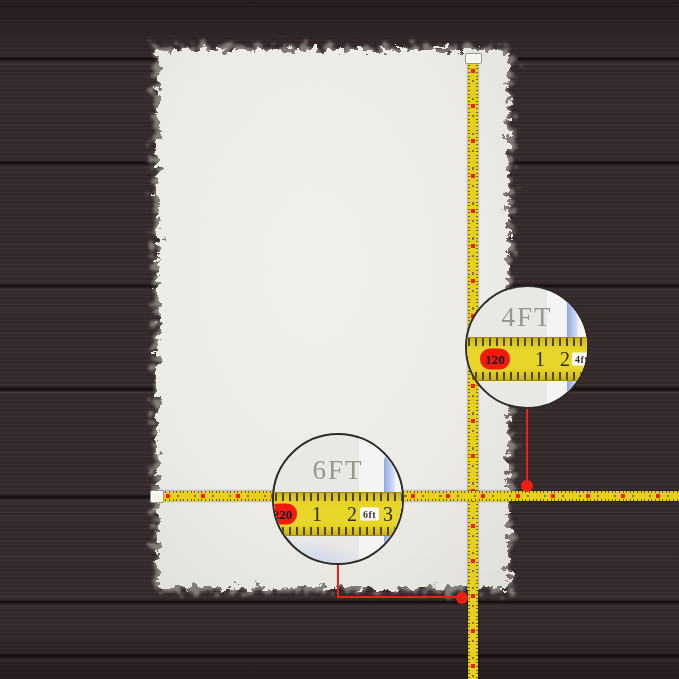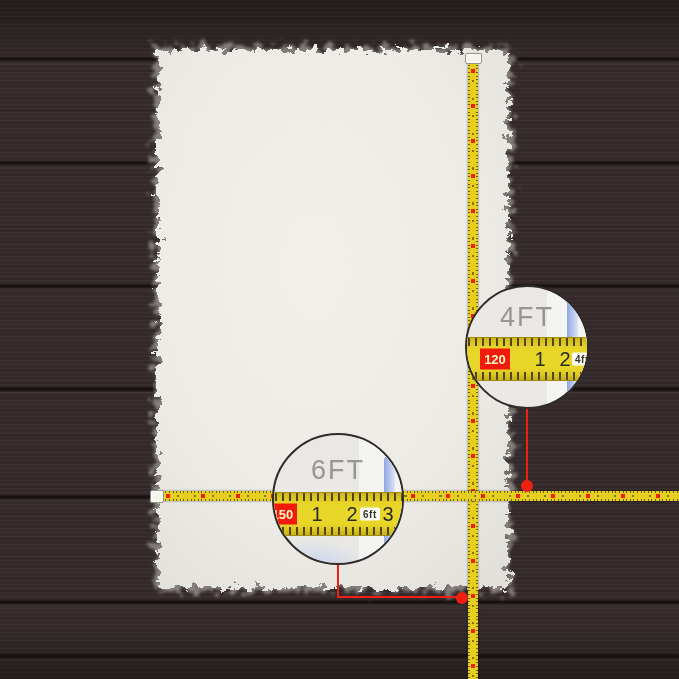--- a/index.html
+++ b/index.html
@@ -57,21 +57,21 @@
     box-shadow:inset 0 0 0 1.5px #fdfdf8; z-index:5;
   }
   .hook-v{left:465px;top:53px;width:15px;height:9px;}
   .hook-h{left:150px;top:490px;width:12px;height:11px;}
   
   .leader{position:absolute;background:#ef2012;z-index:6;}
   .dot{position:absolute;width:12px;height:12px;border-radius:50%;background:#ef2012;z-index:6;}
   
   .callout{
     position:absolute;border-radius:50%;border:2px solid #2e2b29;
-    overflow:hidden;box-sizing:border-box;background:#e9e8e5;z-index:7;
+    overflow:hidden;box-sizing:border-box;background:#e9e8e5;z-index:7;font-family:Liberation Serif, serif;
   }
   .co-4{left:465px;top:285px;width:124px;height:124px;}
   .co-6{left:272px;top:433px;width:132px;height:132px;}
   .co-white{position:absolute;top:-6px;bottom:-6px;width:40%;right:-8px;background:#f4f4f2;}
   .co-blue{
     position:absolute;width:11px;border-radius:7px;
     background:linear-gradient(90deg,#8fa8e0 0%,#b9c8ee 55%,#dde5f7 100%);
   }
   .co-4 .co-blue{left:100px;top:4px;height:104px;}
   .co-6 .co-blue{left:110px;top:20px;height:92px;}
@@ -98,22 +98,22 @@
     box-shadow:inset 0 5px 7px rgba(140,105,0,.28), inset 0 -5px 7px rgba(140,105,0,.33);
   }
   .co-4 .mag{top:50px;}
   .co-6 .mag{top:57px;}
   .mnum{
     position:absolute;top:50%;transform:translate(-50%,-50%);
     font-size:20px;color:#2a2a27;
   }
   .cm-box{
     position:absolute;top:50%;transform:translateY(-50%);
-    background:#f2190d;color:#fef9c3;font-weight:bold;font-size:13px;
-    line-height:21px;height:21px;text-align:center;
+    background:#f2190d;color:#0f172a;font-weight:bold;font-size:13px;
+    line-height:21px;height:21px;text-align:center;border-radius:10px;
   }
   .ft-box{
     position:absolute;top:50%;transform:translateY(-50%);
     background:#fcfcf7;color:#35322b;font-weight:bold;font-size:10px;
     line-height:13px;padding:0 3px;border-radius:2px;letter-spacing:.5px;
   }
   .rug-svg{position:absolute;left:0;top:0;z-index:2;}
 </style>
 </head>
 <body>
@@ -172,19 +172,19 @@
 
   </div>
 </div>
 
 <div class="callout co-6">
   <div class="co-white"></div>
   <div class="co-blue"></div>
   <div class="co-blue2"></div>
   <div class="co-label">6FT</div>
   <div class="mag">
-    <span class="cm-box" style="left:0px;width:29px">150</span>
+    <span class="cm-box" style="left:0px;width:29px">220</span>
     <span class="mnum" style="left:49px">1</span>
     <span class="mnum" style="left:84px">2</span>
     <span class="ft-box" style="left:92px">6ft</span>
     <span class="mnum" style="left:120px">3</span>
   </div>
 </div>
 
 </body></html>

